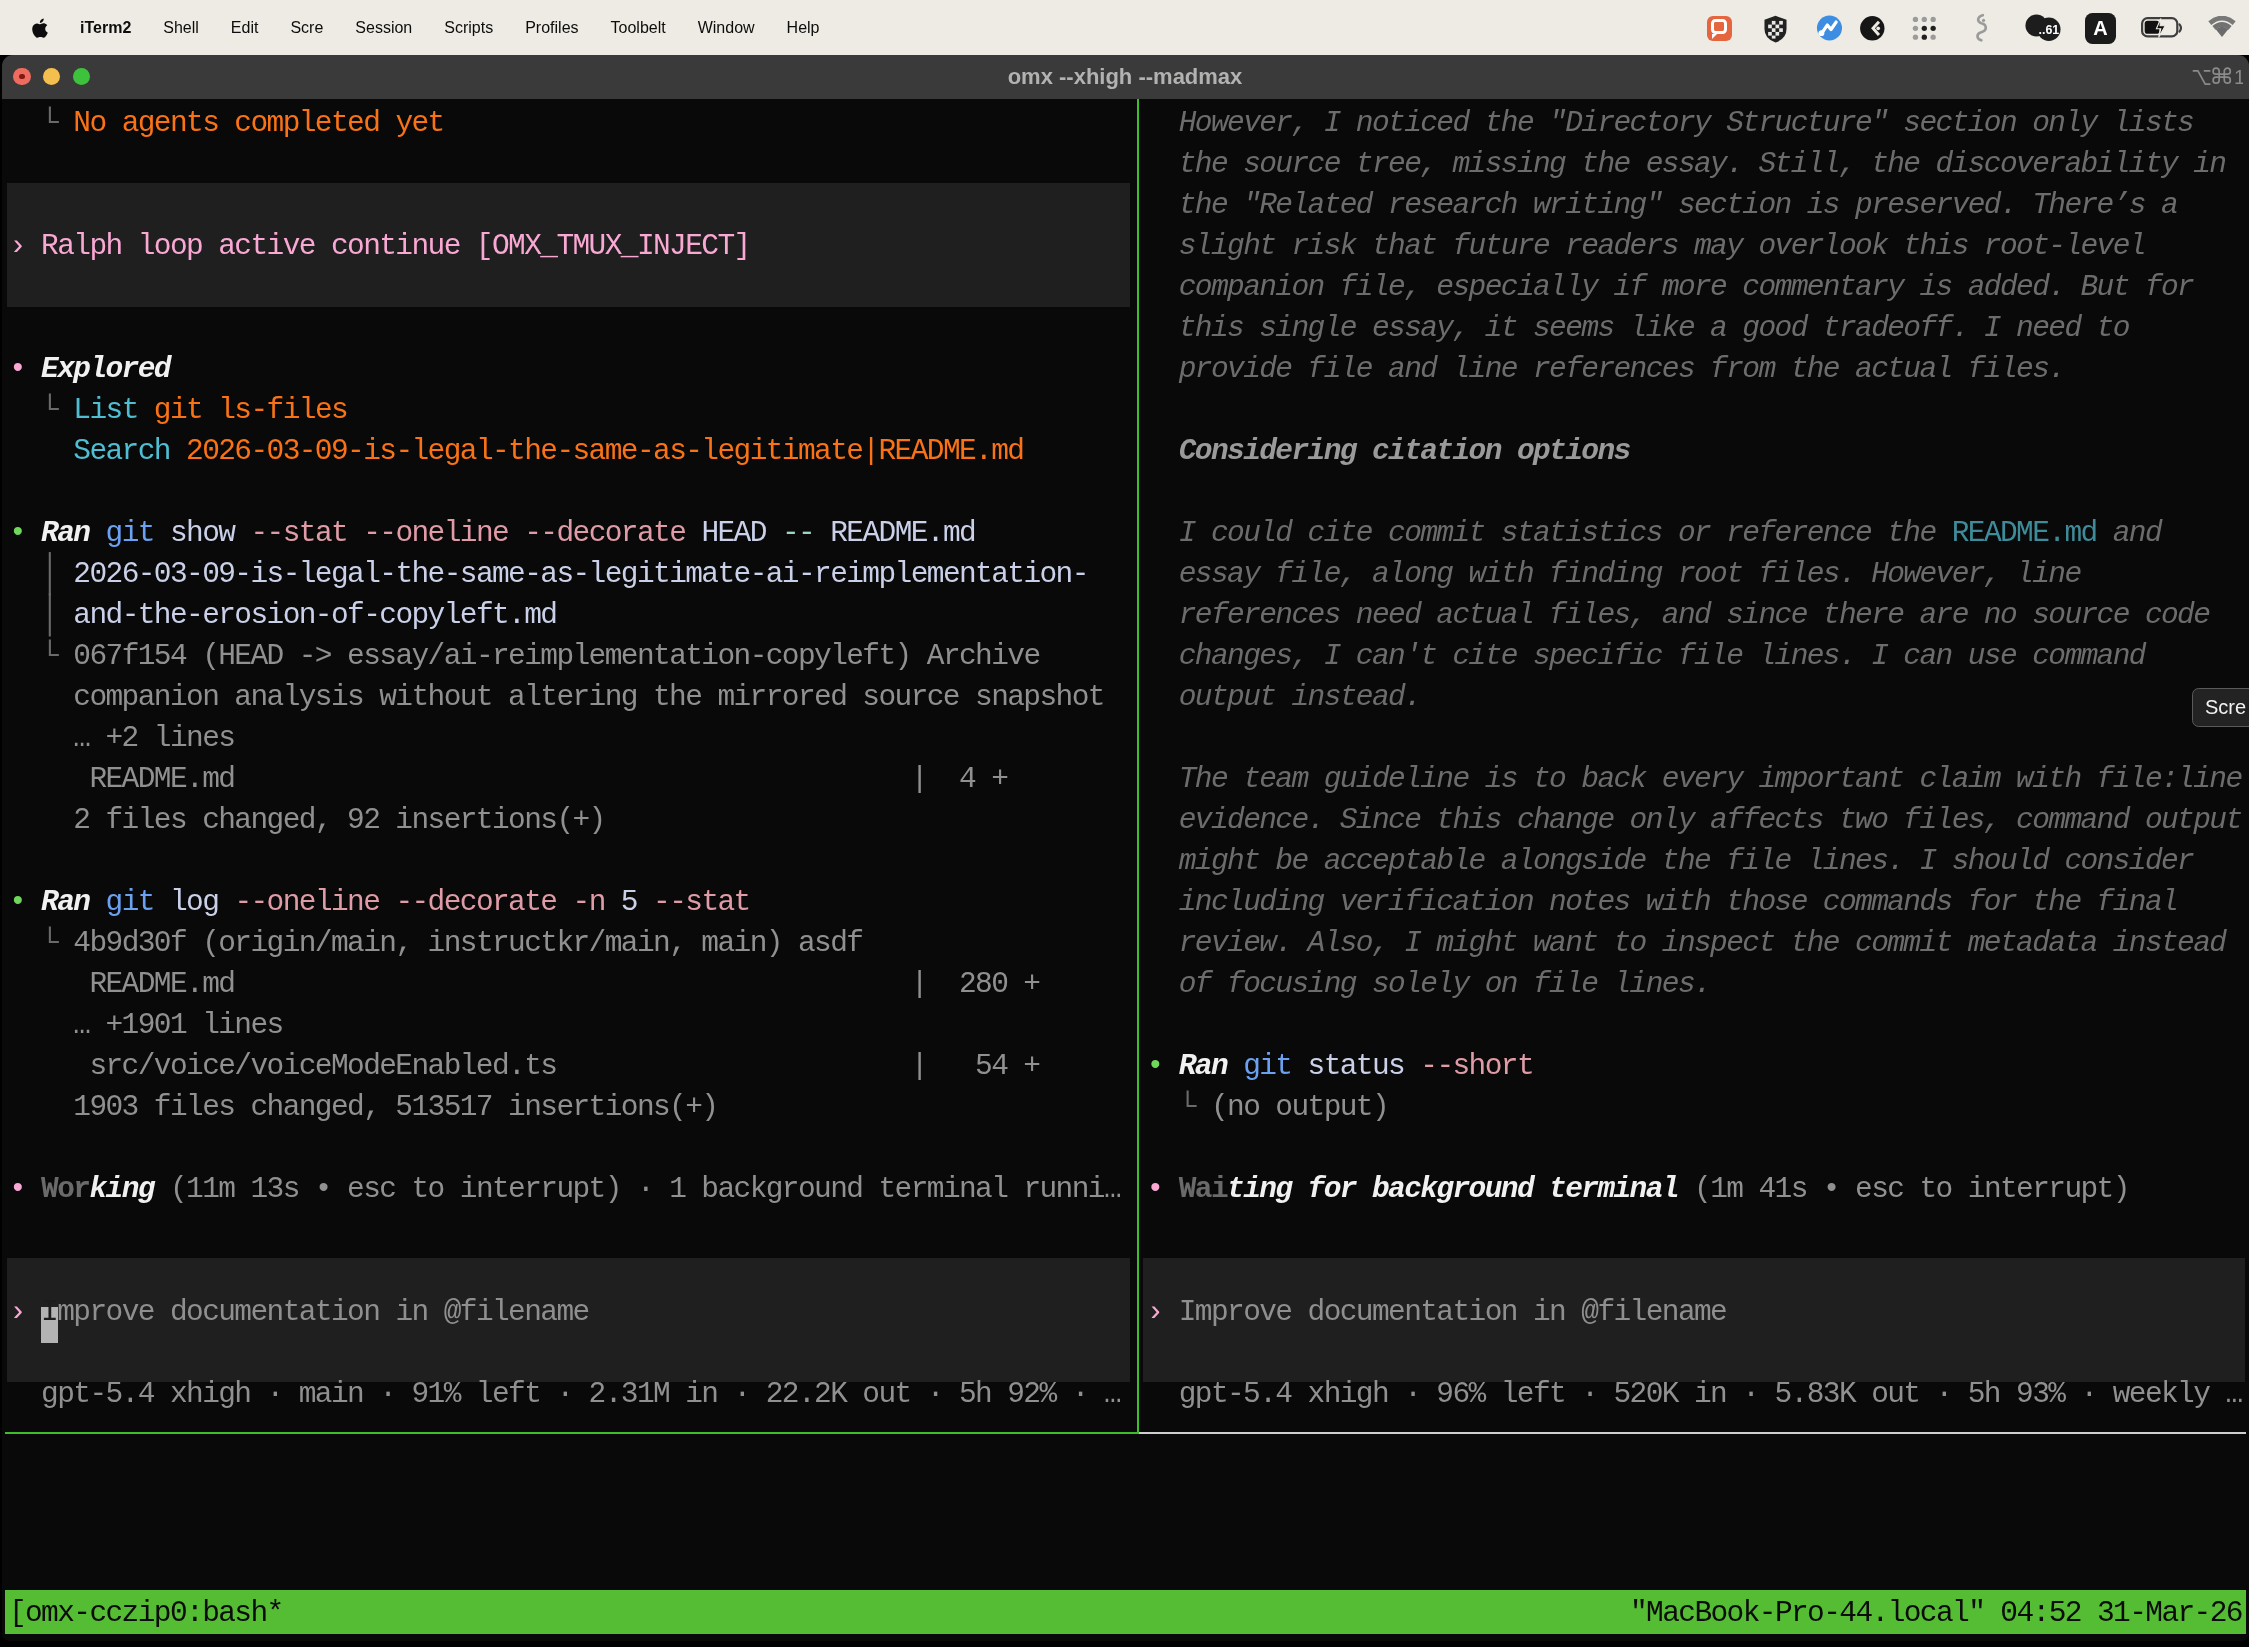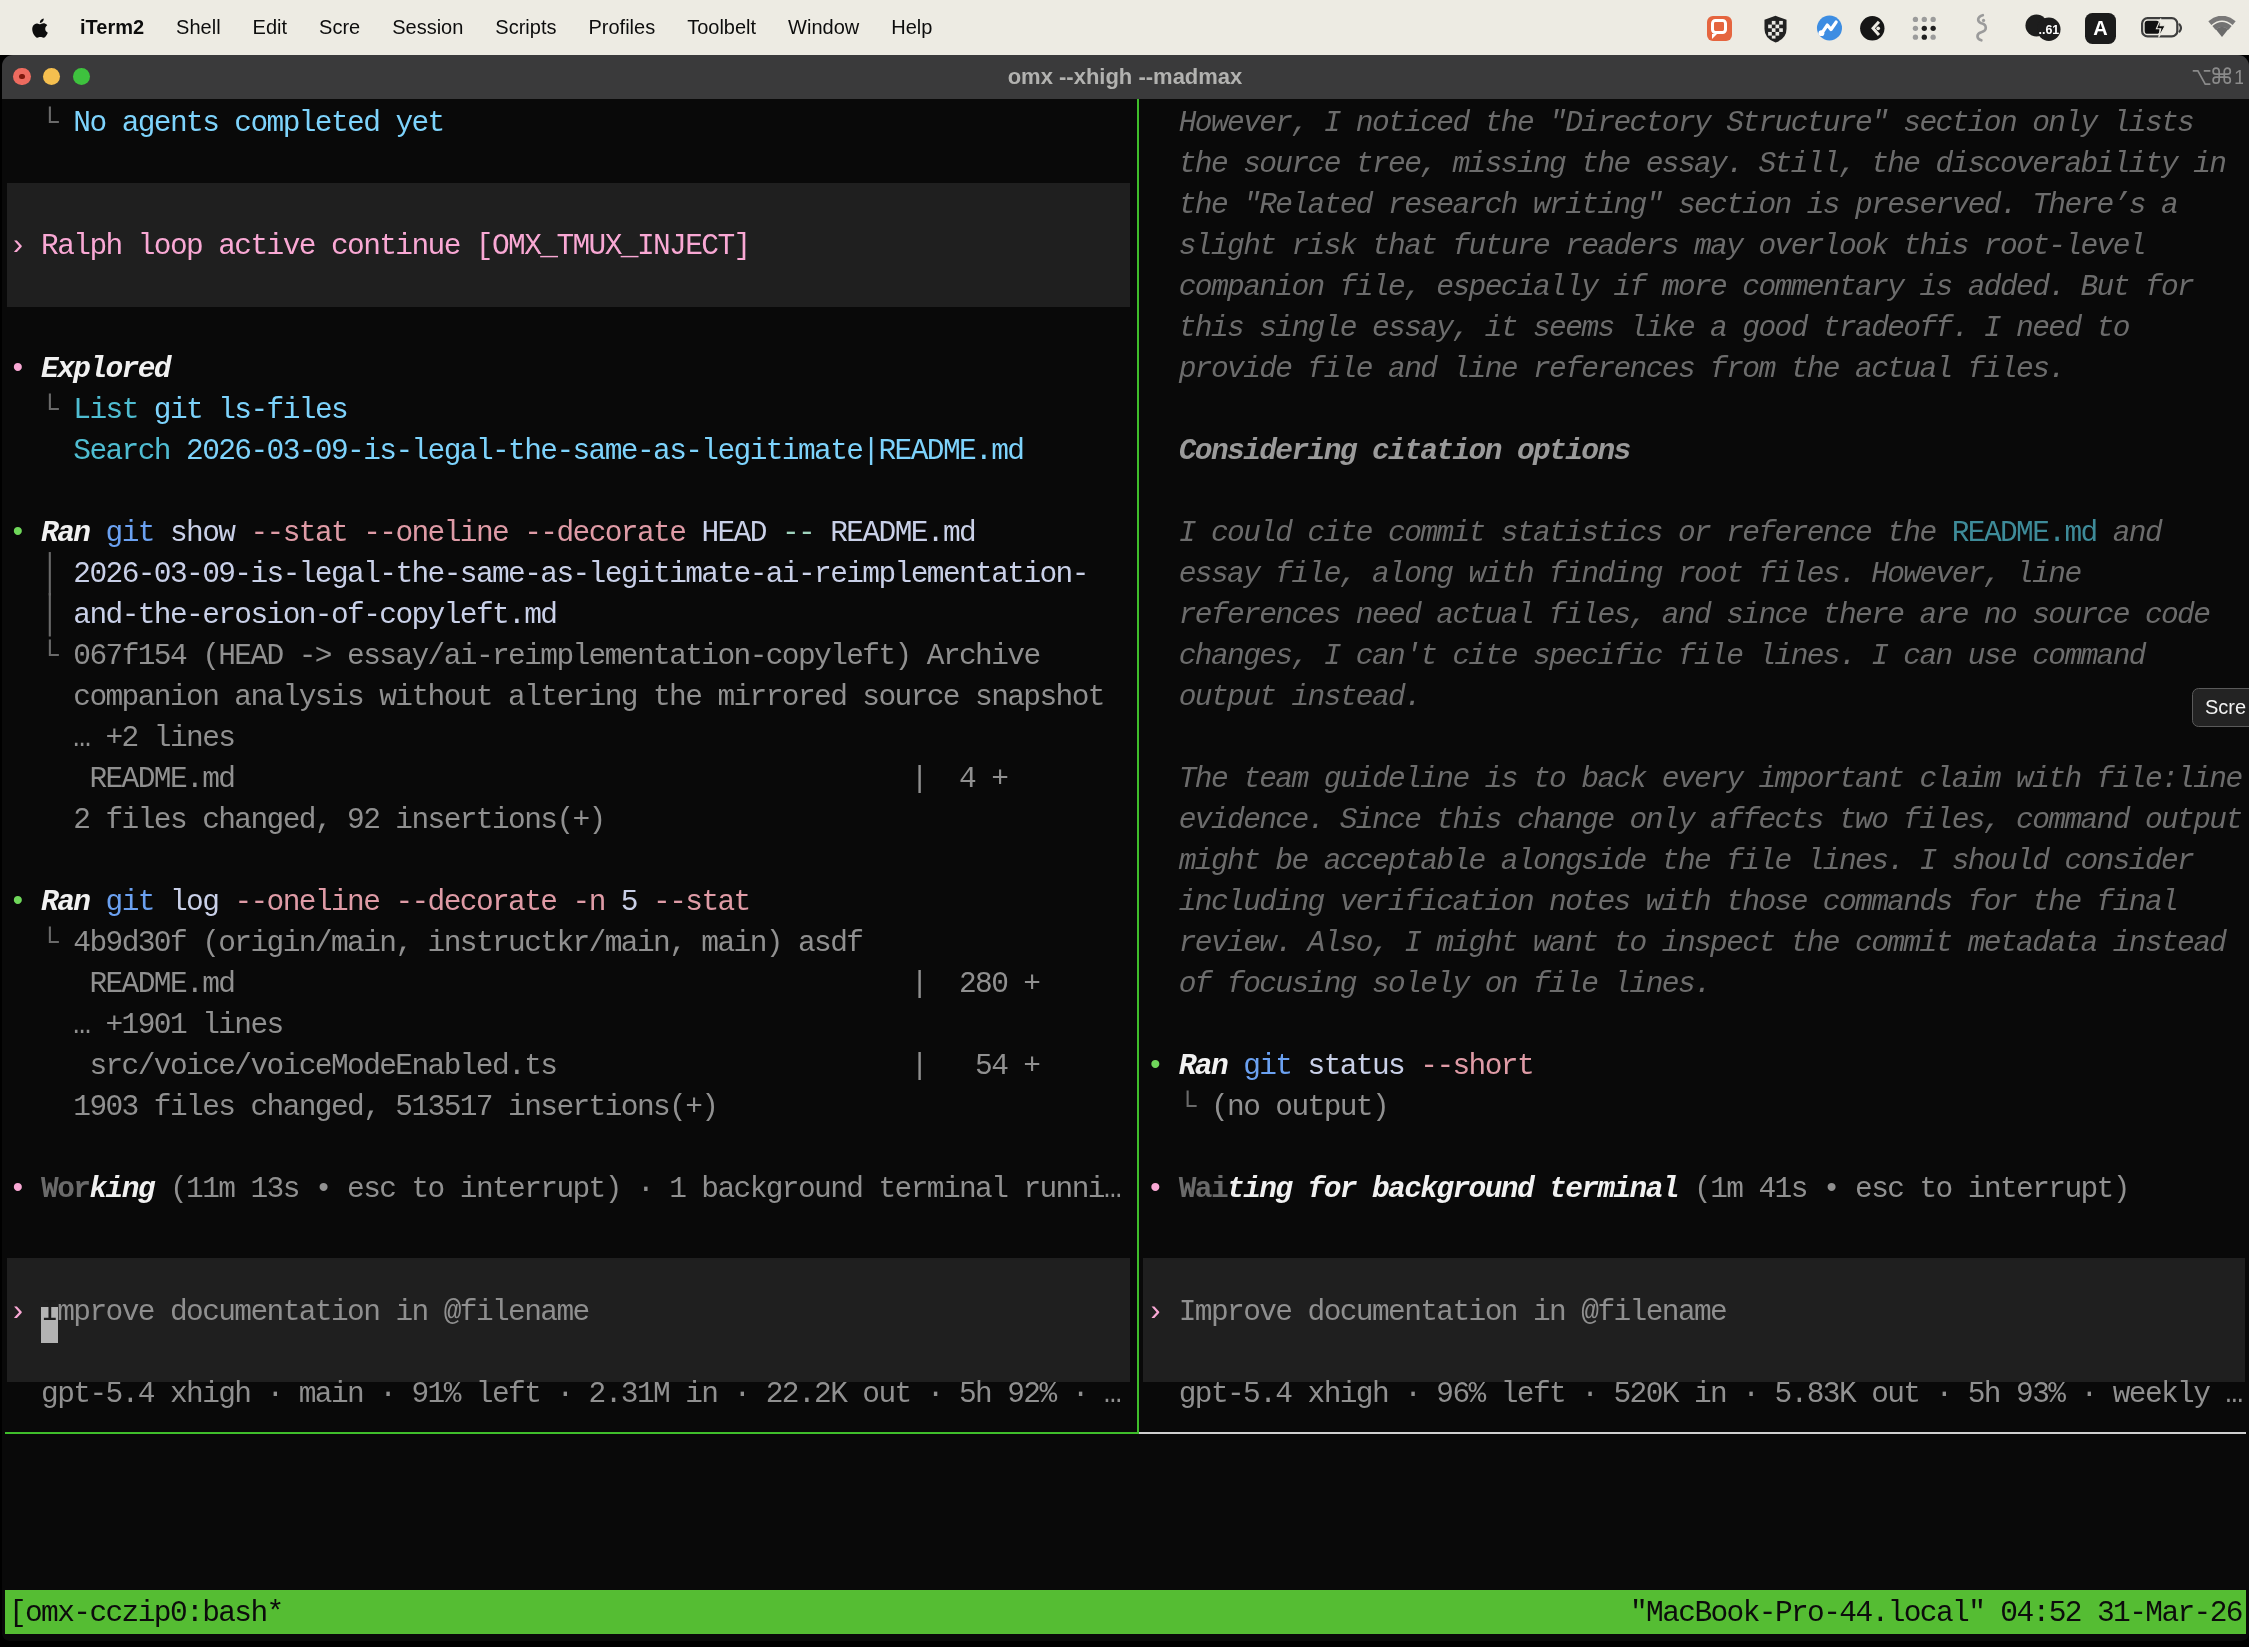--- a/index.html
+++ b/index.html
@@ -1,28 +1,28 @@
 <!DOCTYPE html>
 <html style="font-size:11.8px"><head><meta charset="utf-8"><style>
 * { margin:0; padding:0; box-sizing:border-box; }
 html,body { width:2250px; height:1648px; background:#000; overflow:hidden; }
 body { position:relative; font-family:"Liberation Sans",sans-serif; }
 i,em,b { font-style:normal; }
 #menubar { position:absolute; left:0; top:0; width:2250px; height:55px; background:#edebe3; }
 .mrow { position:absolute; left:80px; top:0; height:55px; display:flex; gap:32px; align-items:center; }
-.mi { font-size:20px; color:#0d0d0d; }
+.mi { font-size:16px; color:#0d0d0d; }
 .mi.b { font-weight:bold; }
 #window { position:absolute; left:1.5px; top:55px; width:2247px; height:1586px; background:#090909; border-radius:11px 11px 7.4px 7.4px; overflow:hidden; }
 #titlebar { position:absolute; left:0; top:0; width:100%; height:44px; background:#3a3a3b; }
 #title { position:absolute; width:100%; top:0; line-height:44px; text-align:center; font-weight:bold; font-size:22px; color:#b2b2b0; }
 .tl { position:absolute; top:12.5px; width:17.7px; height:17.7px; border-radius:50%; }
 pre { position:absolute; font:29.5px/41px "Liberation Mono",monospace; color:#909090; white-space:pre; letter-spacing:-1.6px; }
 em { font-style:italic; color:#6c6c6c; }
 .w  { color:#f1f1f1; font-weight:bold;font-style:italic; }
-.lg { color:#7dd3fc;margin-top:29px; }
+.lg { color:#f97316;margin-top:29px; }
 .dm { color:#6a6a6a; }
 .vb { display:inline-block; transform:scaleY(1.3); transform-origin:50% 50%; }
 .dmb { color:#6a6a6a; font-weight:bold; }
 .bl { color:#6ba1f1; }
 .pk { color:#df9ba6; }
 .lv { color:#c9d0e8; }
 .td { color:#9fd4bd; }
 .cy { color:#4fbdd2; }
 .gb { color:#6fd75a; }
 .p9 { color:#f9a8d4; }

